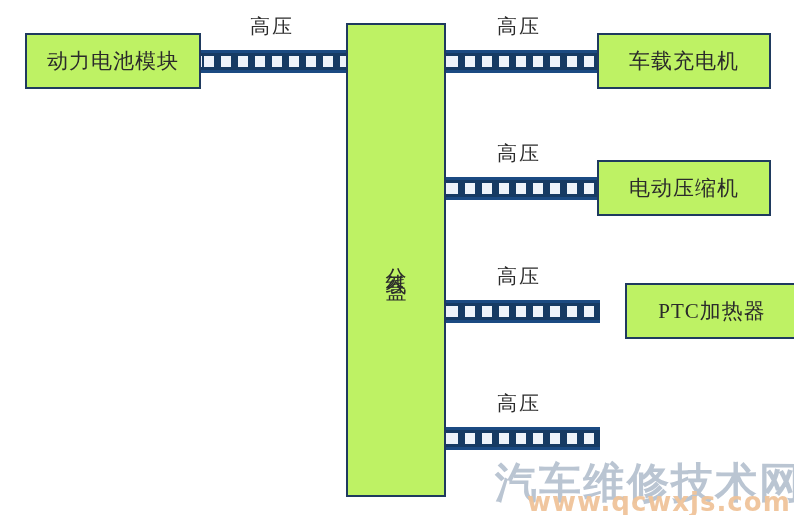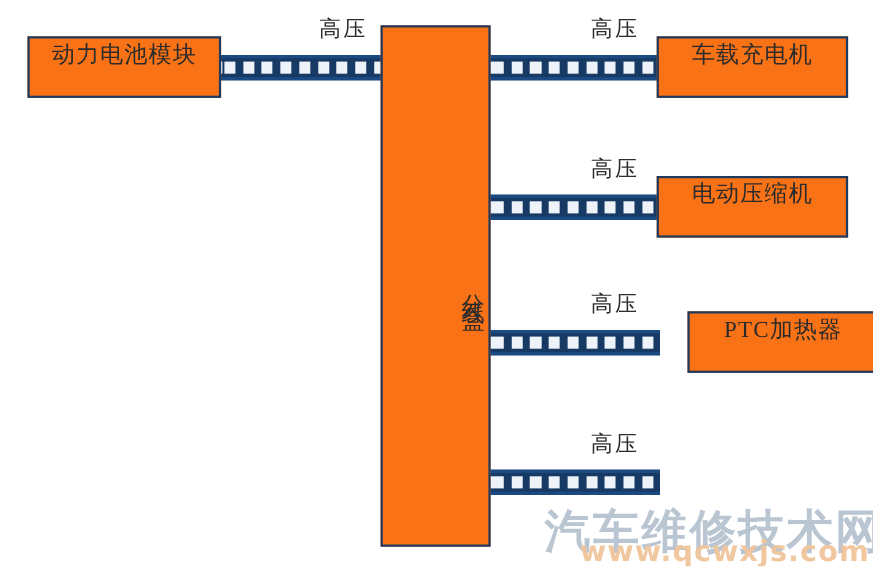--- a/index.html
+++ b/index.html
@@ -16,22 +16,23 @@
     height: 515px;
     background: #ffffff;
     overflow: hidden;
   }
 
   
   .box {
     position: absolute;
     box-sizing: border-box;
     border: 2px solid #1f3a5f;
-    background: #f97316;
+    background: #bef264;
     display: flex;
+    align-items: center;
     justify-content: center;
     color: #2b2b2b;
     font-size: 21px;
     letter-spacing: 1px;
     z-index: 4;
   }
   .box.vertical {
     writing-mode: vertical-rl;
     text-orientation: upright;
     letter-spacing: 6px;
@@ -59,21 +60,20 @@
   }
 
   
   .hv-label {
     position: absolute;
     font-size: 20px;
     color: #2b2b2b;
     letter-spacing: 2px;
     white-space: nowrap;
     z-index: 5;
-    margin-left: 40px;
   }
 
   
   .watermark {
     position: absolute;
     z-index: 2;
     white-space: nowrap;
     pointer-events: none;
     font-family: "DejaVu Sans", "Liberation Sans", sans-serif;
   }

